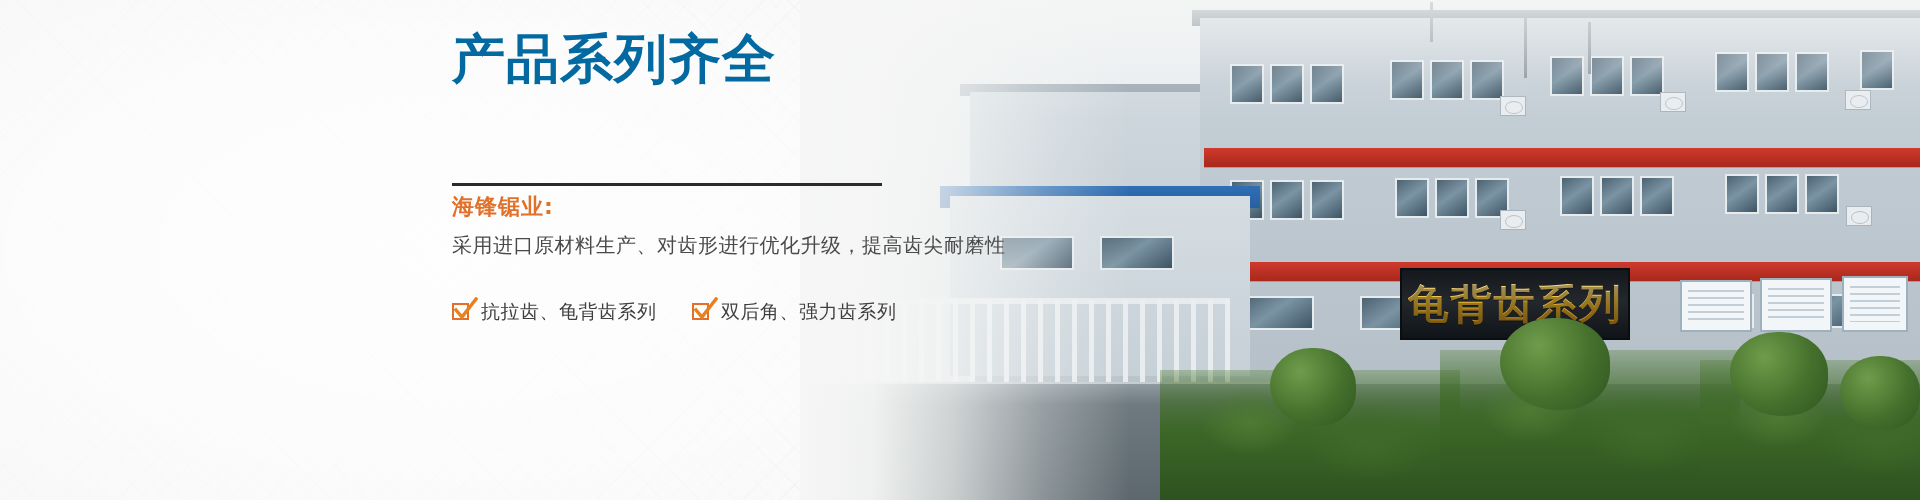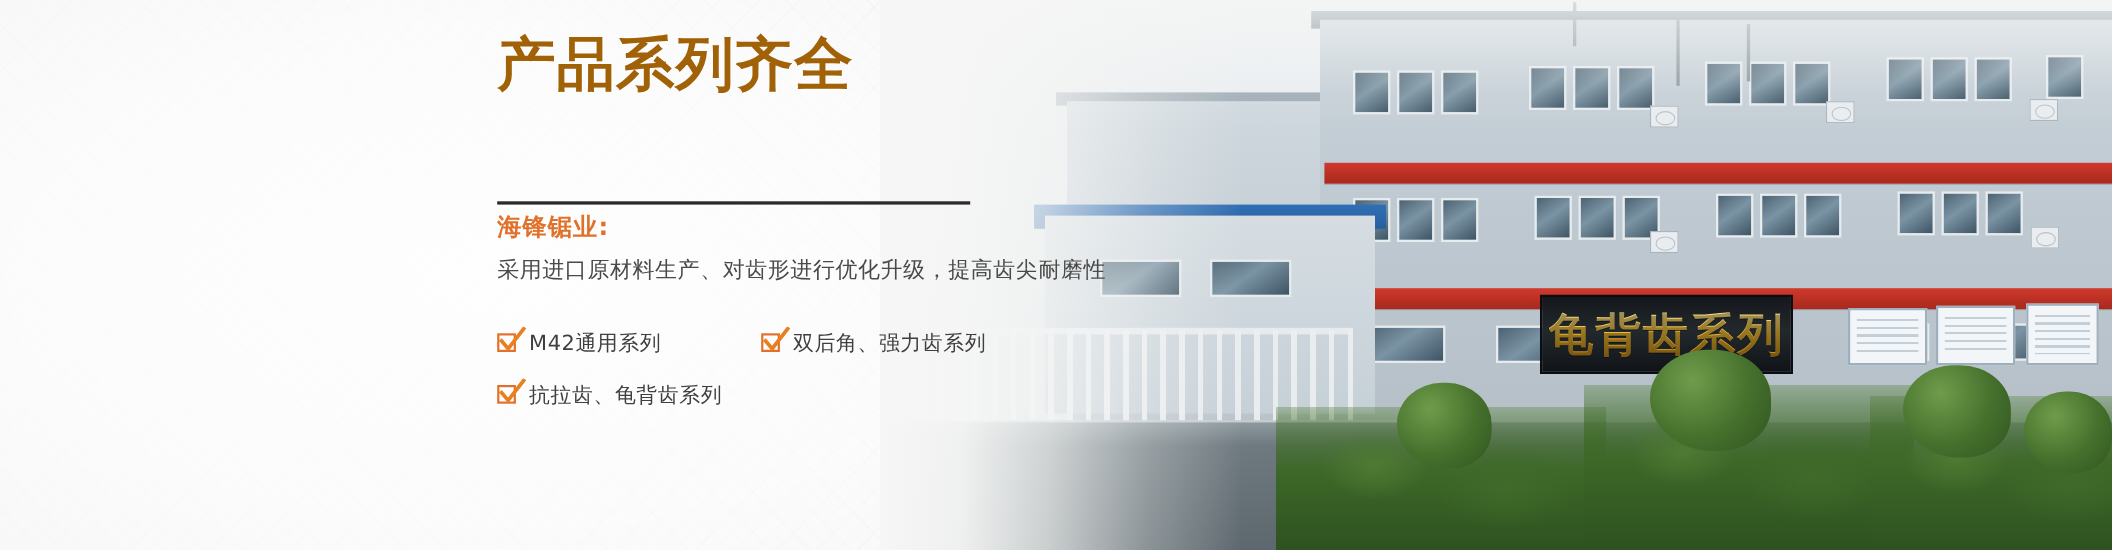--- a/index.html
+++ b/index.html
@@ -149,21 +149,21 @@
     position:absolute;top:0;left:0;width:1120px;height:120px;
     background:linear-gradient(to bottom, rgba(245,246,245,.75) 0%, rgba(245,246,245,.10) 70%, rgba(245,246,245,0) 100%);
   }
 
   
   .content{
     position:absolute;left:0;top:0;width:1000px;height:500px;
   }
   .headline{
     position:absolute;left:452px;top:28px;width:420px;
-    color:#a16207;
+    color:#0369a1;
     font-family:"DejaVu Sans","Liberation Sans",sans-serif;
     font-weight:700;
     font-size:53px;line-height:62px;letter-spacing:1px;
     text-align:left;
     text-shadow:1px 1px 0 rgba(255,255,255,.65);
   }
   .headline .l1{display:block;text-align:left;}
   .headline .l2{display:block;text-align:right;}
 
   .divider{
@@ -304,43 +304,35 @@
       <span class="l1">产品系列齐全</span>
     </div>
 
     <div class="divider"></div>
 
     <div class="feature-title">海锋锯业:</div>
     <div class="feature-desc">采用进口原材料生产、对齿形进行优化升级，提高齿尖耐磨性</div>
 
     <div class="bullets">
 
+
+
       <div class="bullet">
         <span class="checkbox">
           <svg viewBox="0 0 26 26" aria-hidden="true">
             <path d="M3 13 L9 20 L23 2" fill="none" stroke="#e8801f" stroke-width="3.4" stroke-linecap="square"></path>
           </svg>
         </span>
-        <span class="bullet-label">M42通用系列</span>
+        <span class="bullet-label">抗拉齿、龟背齿系列</span>
       </div>
-
 
       <div class="bullet">
         <span class="checkbox">
           <svg viewBox="0 0 26 26" aria-hidden="true">
             <path d="M3 13 L9 20 L23 2" fill="none" stroke="#e8801f" stroke-width="3.4" stroke-linecap="square"></path>
           </svg>
         </span>
         <span class="bullet-label">双后角、强力齿系列</span>
       </div>
 
-      <div class="bullet">
-        <span class="checkbox">
-          <svg viewBox="0 0 26 26" aria-hidden="true">
-            <path d="M3 13 L9 20 L23 2" fill="none" stroke="#e8801f" stroke-width="3.4" stroke-linecap="square"></path>
-          </svg>
-        </span>
-        <span class="bullet-label">抗拉齿、龟背齿系列</span>
-      </div>
-
     </div>
   </div>
 </div>
 
 </body></html>

